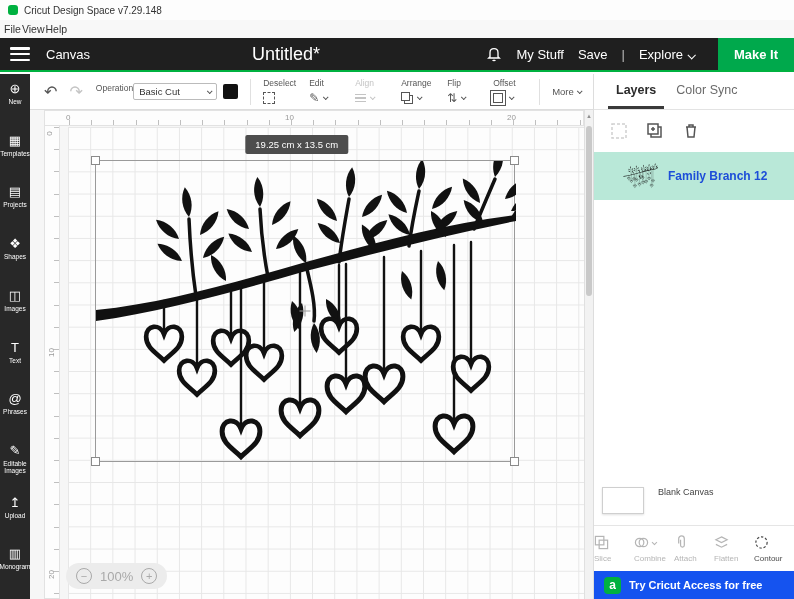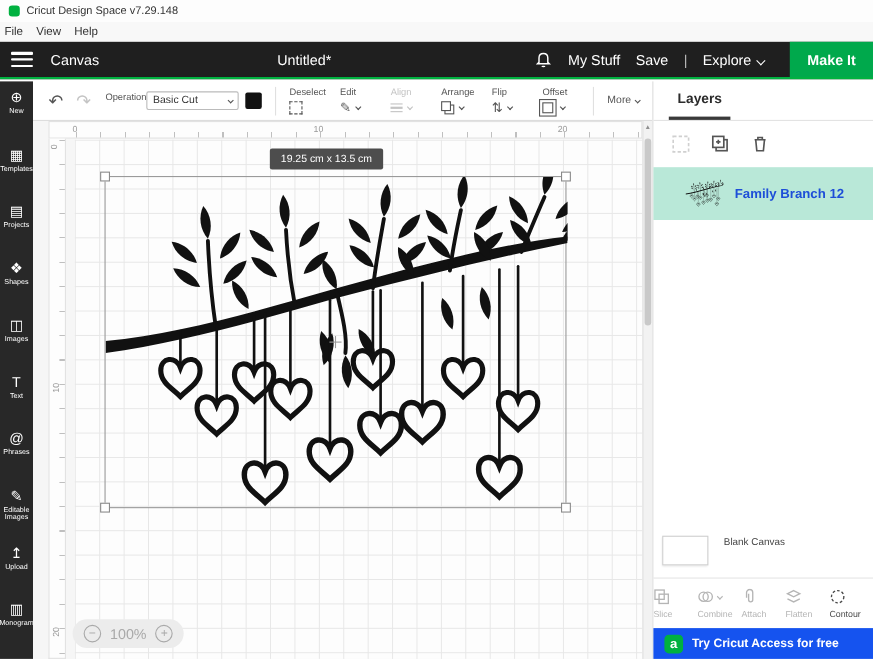--- a/index.html
+++ b/index.html
@@ -1,29 +1,29 @@
 <!DOCTYPE html>
 <html><head>
 <meta charset="utf-8">
 <style>
   * { margin:0; padding:0; box-sizing:border-box; }
   html,body { width:794px; height:599px; overflow:hidden; font-family:"Liberation Sans",sans-serif; background:#fff; position:relative; }
 
   
   .titlebar { position:absolute; left:0; top:0; right:0; height:20px; background:#fdfdfd; display:flex; align-items:center; gap:6px; padding-left:8px; font-size:10px; color:#333; }
   .app-icon { width:10px; height:10px; background:#00b140; border-radius:3px; display:inline-block; }
-  .menubar { position:absolute; left:0; top:20px; right:0; height:18px; background:#f8f8f8; display:flex; align-items:center; gap:12px; padding-left:4px; font-size:10.5px; color:#333; }
+  .menubar { position:absolute; left:0; top:20px; right:0; height:18px; background:#f8f8f8; display:flex; align-items:center; gap:1px; padding-left:4px; font-size:10.5px; color:#333; }
   .menubar span { cursor:default; }
 
   
   .header { position:absolute; left:0; top:38px; right:0; height:34px; background:#1f1f1f; border-bottom:2px solid #00b140; display:flex; align-items:center; color:#fff; }
   .hamburger { width:20px; height:14px; margin-left:10px; display:flex; flex-direction:column; justify-content:space-between; cursor:pointer; }
   .hamburger i { display:block; height:2.5px; background:#fff; border-radius:1px; }
   .canvas-label { margin-left:16px; font-size:13px; }
-  .doc-title { position:absolute; left:252px; font-size:13px; }
+  .doc-title { position:absolute; left:252px; font-size:18px; }
   .header-right { margin-left:auto; display:flex; align-items:center; gap:14px; font-size:13px; height:100%; }
   .bell svg { display:block; }
   .chev { display:inline-block; width:6px; height:6px; border-right:1.5px solid currentColor; border-bottom:1.5px solid currentColor; transform:rotate(45deg) translateY(-1px); margin-left:5px; }
   .sep { color:#bbb; }
   .make-it { border:none; background:#00a94c; color:#fff; font-size:13px; font-weight:bold; width:76px; height:100%; margin-left:10px; cursor:pointer; font-family:inherit; }
 
   
   .sidebar { position:absolute; left:0; top:74px; width:30px; bottom:0; background:#282828; display:flex; flex-direction:column; padding-top:8px; overflow:hidden; }
   .side-item { height:53px; display:flex; flex-direction:column; align-items:center; gap:2px; color:#fff; cursor:pointer; }
   .side-item .glyph { font-size:13px; line-height:14px; }
@@ -370,20 +370,21 @@
     <div class="vscroll">
       <span class="arrow">▲</span>
       <div class="thumb"></div>
     </div>
   </div>
 </div>
 
 <div class="rpanel">
   <div class="rtabs">
     <span class="rtab active">Layers</span>
+    <span class="rtab">Color Sync</span>
   </div>
   <div class="ricons">
     <svg width="18" height="18" viewBox="0 0 18 18">
         <rect x="2" y="2" width="14" height="14" fill="none" stroke="#d0d0d0" stroke-width="1.5" stroke-dasharray="3 2"></rect>
       </svg>
     <svg width="18" height="18" viewBox="0 0 18 18" fill="none" stroke="#555" stroke-width="1.5">
         <rect x="5" y="5" width="10" height="10"></rect>
         <rect x="2" y="2" width="10" height="10" fill="#fff"></rect>
         <path d="M7 5 L7 9 M5 7 L9 7"></path>
       </svg>

